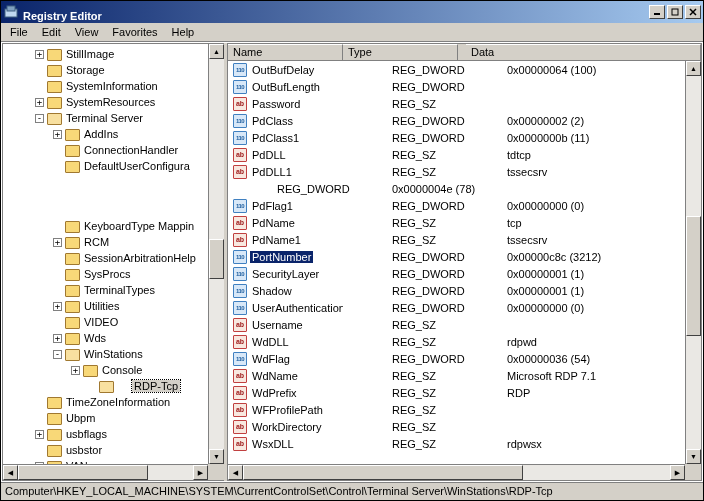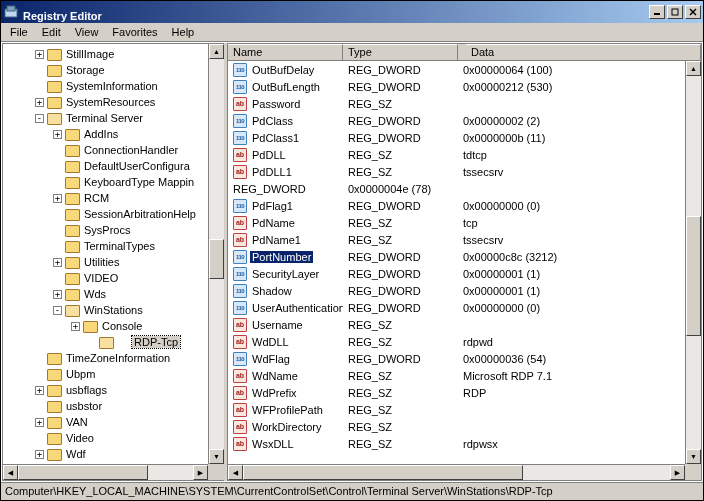--- a/index.html
+++ b/index.html
@@ -164,21 +164,21 @@
     .cell {
       padding: 0 5px;
       overflow: hidden;
       white-space: nowrap;
     }
     .cell-name {
       width: 115px;
       display: flex;
       align-items: center;
     }
-    .cell-type { width: 115px; }
+    .cell-type { width: 115px; margin-left: 44px; }
     .cell-data { flex: 1; }
     .value-icon {
       width: 14px; height: 14px;
       margin-right: 3px;
       display: inline-flex;
       align-items: center;
       justify-content: center;
       font-size: 7px;
       font-weight: bold;
       border-radius: 1px;
@@ -327,21 +327,21 @@
           <div class="tree-node" style="padding-left: 48px;">
             <span class="expand-spacer"></span>
             <span class="folder-icon folder-closed"></span>
             <span class="tree-label">ConnectionHandler</span>
           </div>
           <div class="tree-node" style="padding-left: 48px;">
             <span class="expand-spacer"></span>
             <span class="folder-icon folder-closed"></span>
             <span class="tree-label">DefaultUserConfigura</span>
           </div>
-          <div class="tree-node" style="padding-left: 48px;">
+          <div class="tree-node" style="padding-left: 48px; margin-top: 44px;">
             <span class="expand-spacer"></span>
             <span class="folder-icon folder-closed"></span>
             <span class="tree-label">KeyboardType Mappin</span>
           </div>
           <div class="tree-node" style="padding-left: 48px;">
             <span class="expand-box">+</span>
             <span class="folder-icon folder-closed"></span>
             <span class="tree-label">RCM</span>
           </div>
           <div class="tree-node" style="padding-left: 48px;">
@@ -462,21 +462,20 @@
           </div>
           <div class="cell cell-type">REG_DWORD</div>
           <div class="cell cell-data">0x00000064 (100)</div>
         </div>
         <div class="list-row">
           <div class="cell cell-name">
             <span class="value-icon icon-dword"></span>
             <span class="value-label">OutBufLength</span>
           </div>
           <div class="cell cell-type">REG_DWORD</div>
-          <div class="cell cell-data">0x00000212 (530)</div>
         </div>
         <div class="list-row">
           <div class="cell cell-name">
             <span class="value-icon icon-sz"></span>
             <span class="value-label">Password</span>
           </div>
           <div class="cell cell-type">REG_SZ</div>
           <div class="cell cell-data"></div>
         </div>
         <div class="list-row">

